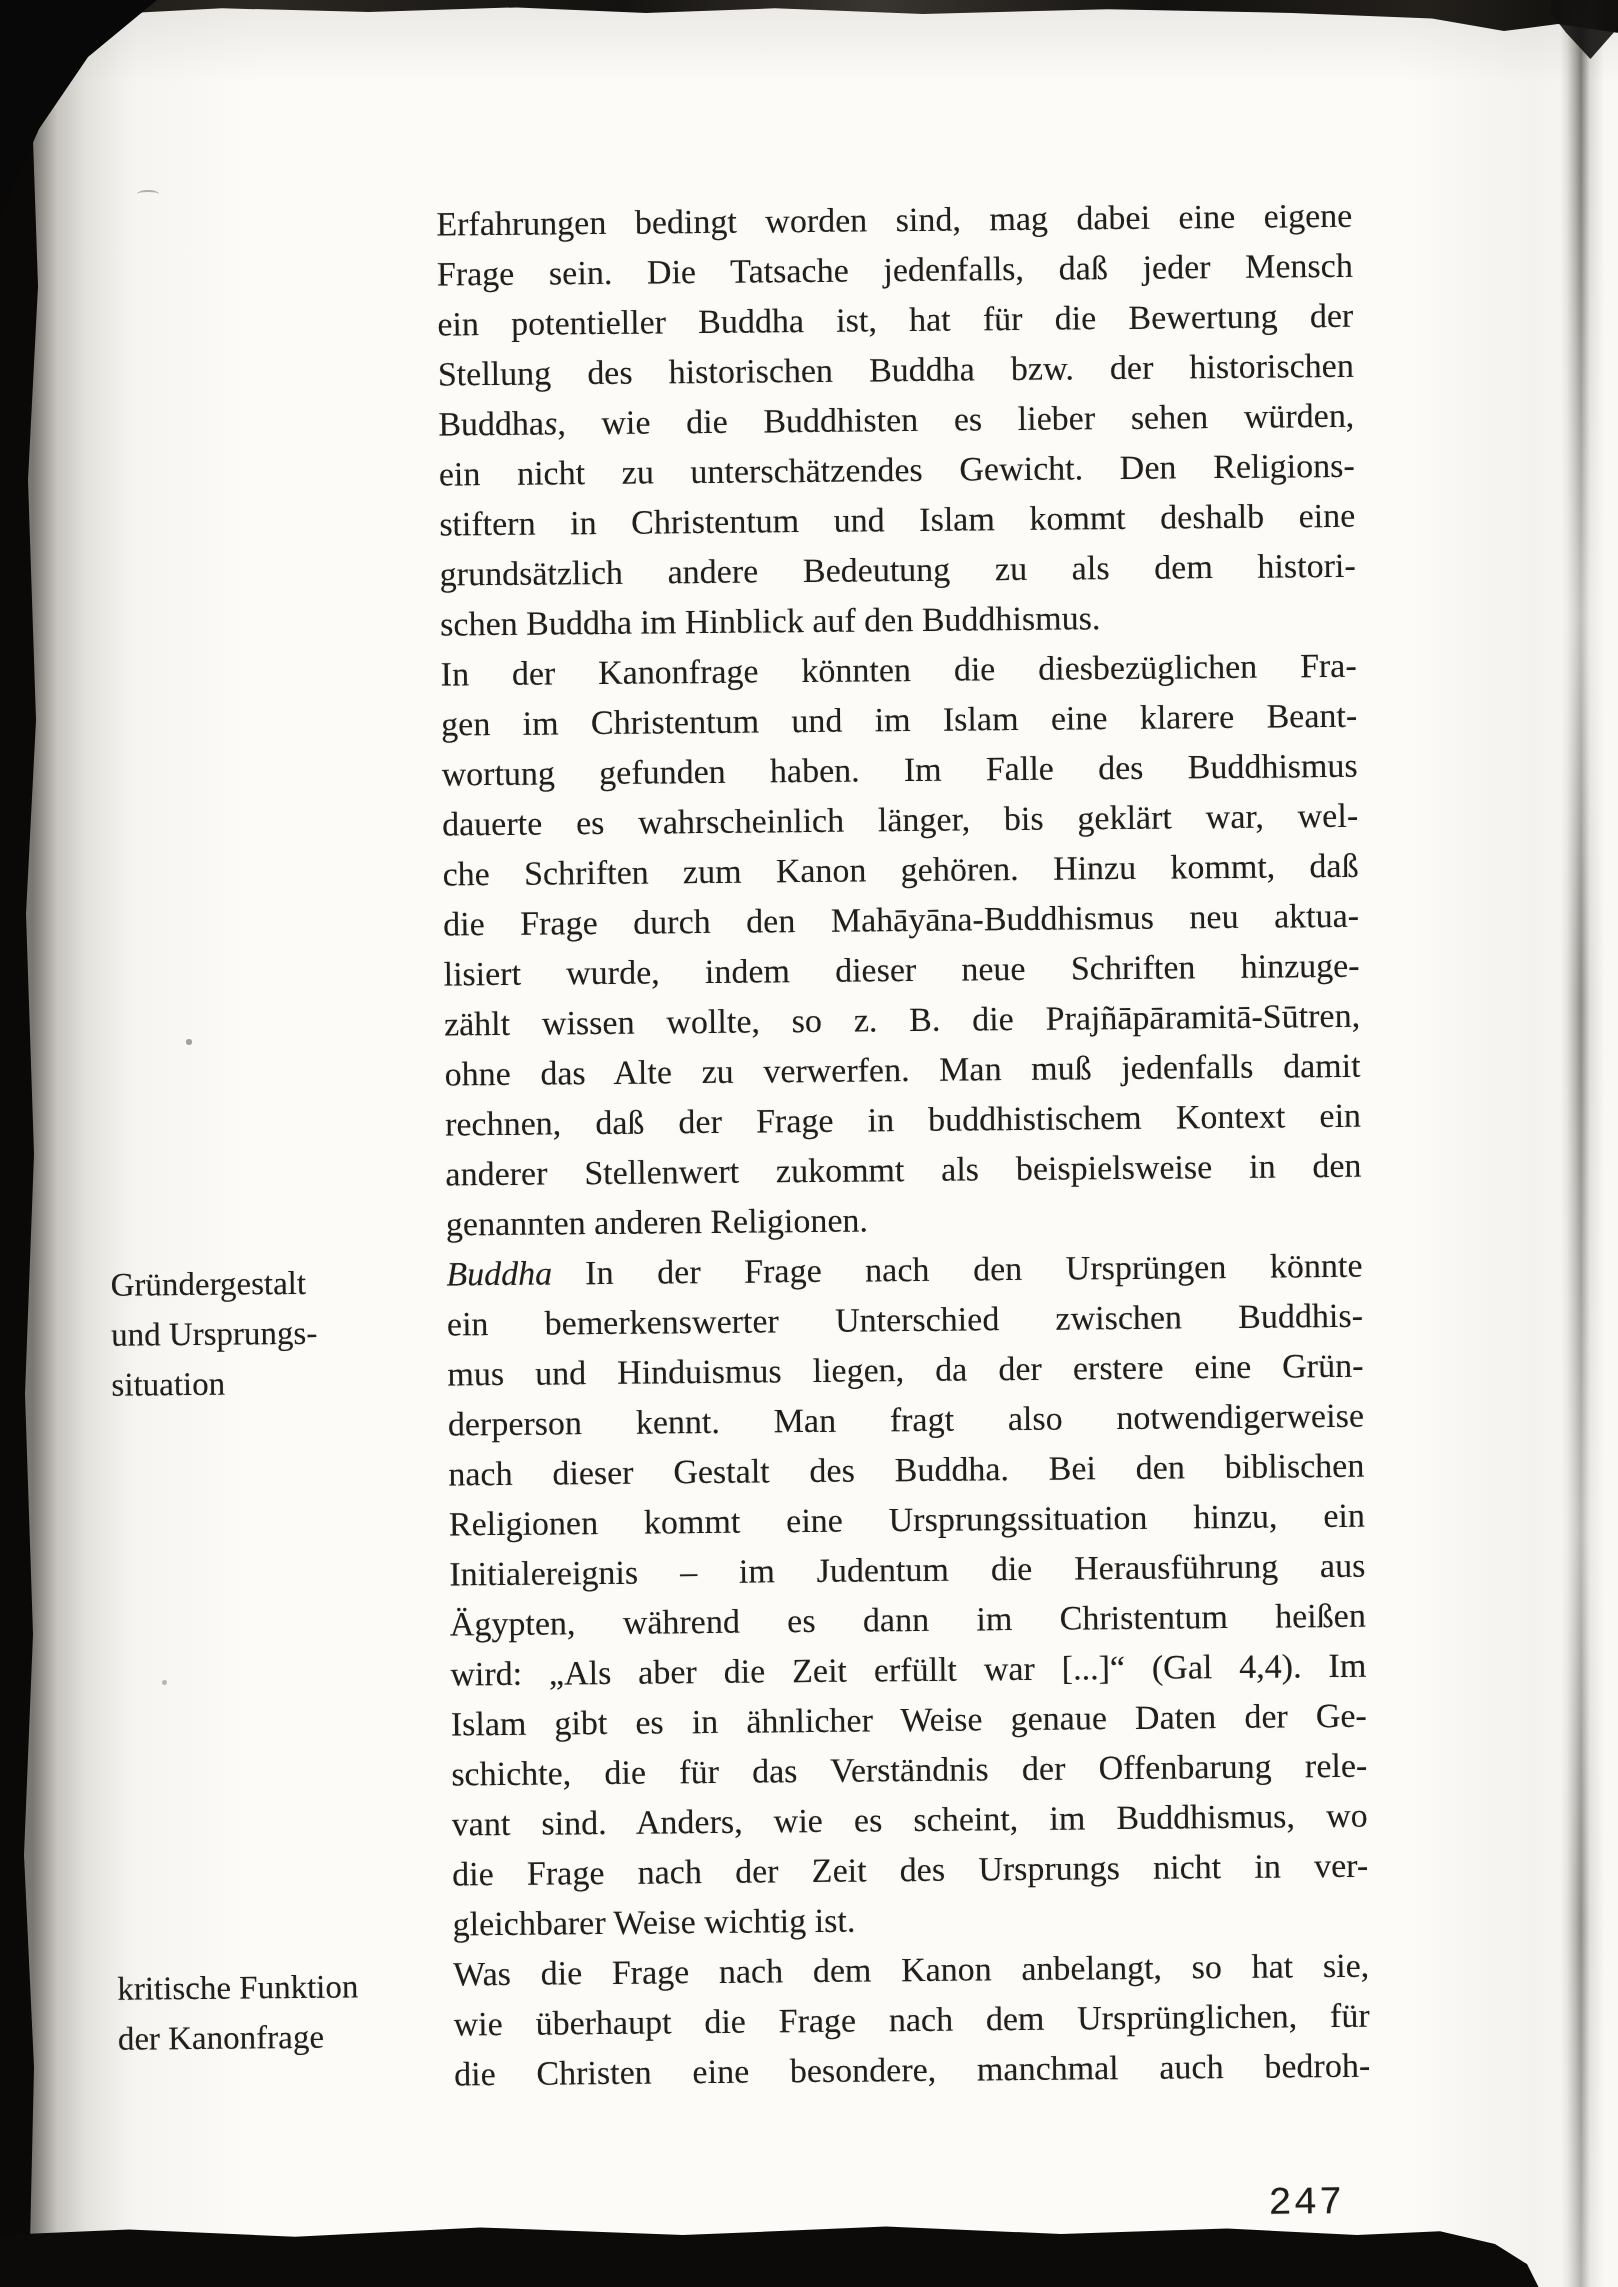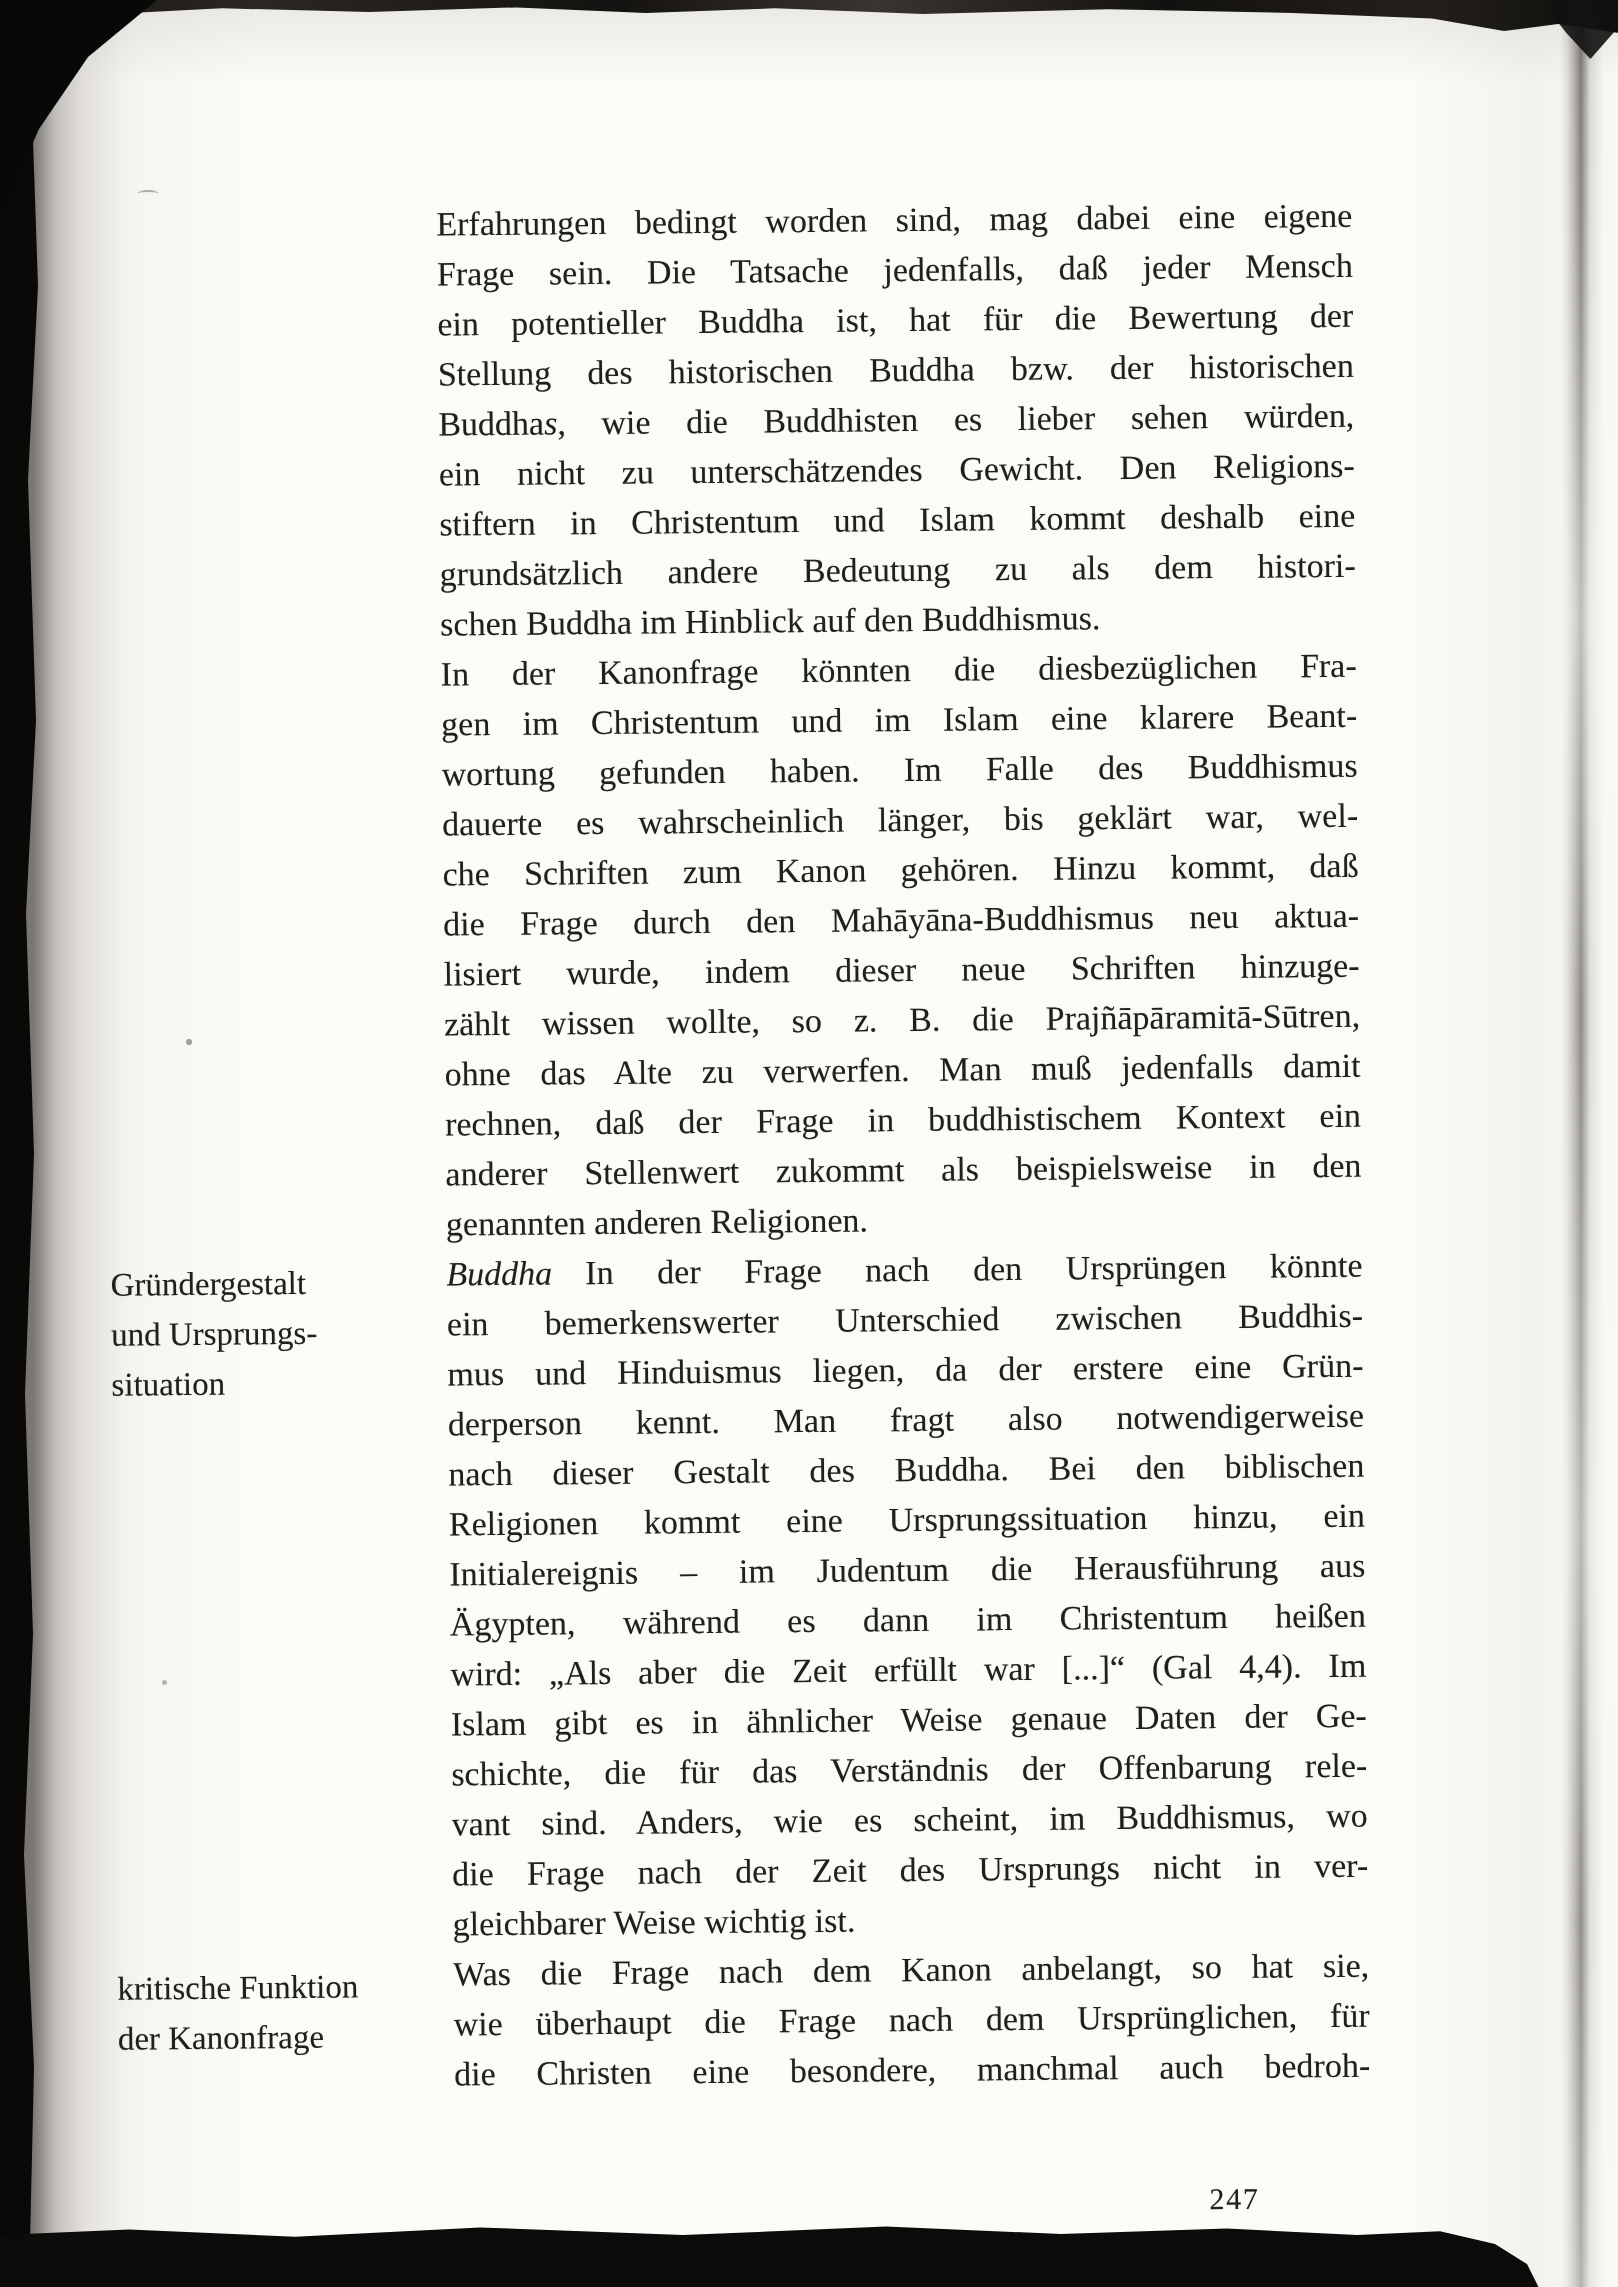--- a/index.html
+++ b/index.html
@@ -99,23 +99,24 @@
     height:50px; line-height:50px; font-size:34px;
     text-align:justify; text-align-last:justify;
     overflow:hidden; white-space:normal;
     text-shadow:0 0 0.9px rgba(33,31,28,0.35);
   }
   .line.para-end { text-align-last:left; }
   .line .it { font-style:italic; }
   .line .gap { display:inline-block; height:0.9px; }
 
   .page-number {
-    position:absolute; left:1199px; top:1990px;
-    font-size:30px; letter-spacing:1.8px;
+    position:absolute; left:1258px; top:1990px;
+    font-size:39px; letter-spacing:1.8px;
     text-shadow:0 0 0.9px rgba(33,31,28,0.35);
+    font-family:Liberation Mono, monospace;
   }
 </style>
 </head>
 <body>
 
 <div class="paper"></div>
 <div class="gutter"></div>
 <div class="edge-left"></div>
 <div class="corner-tl"></div>
 <div class="top-strip"></div>

